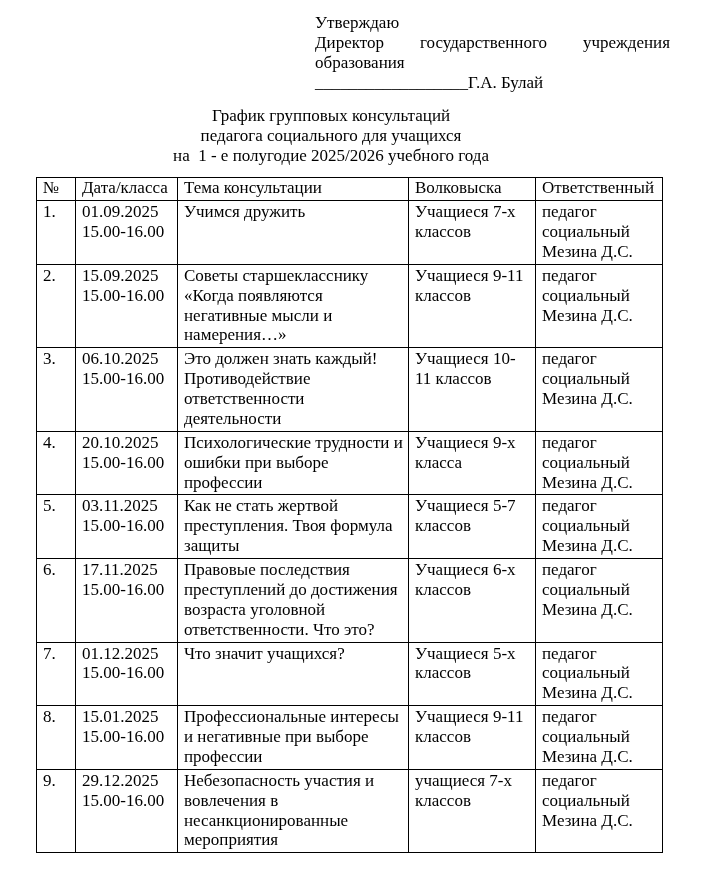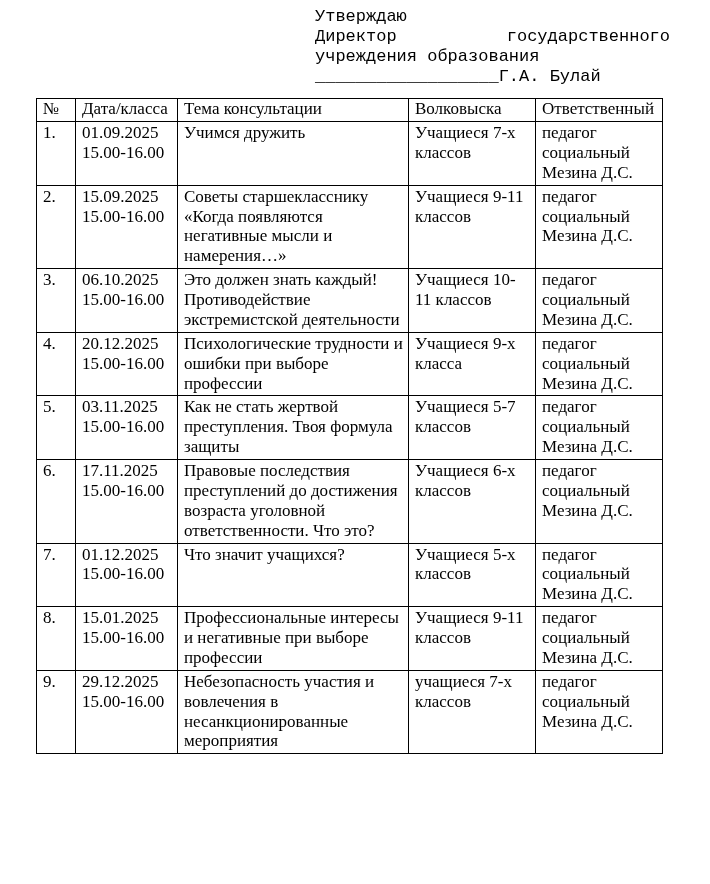--- a/index.html
+++ b/index.html
@@ -9,23 +9,22 @@
     width: 710px;
     height: 884px;
     background: #ffffff;
     color: #000000;
     font-family: "Liberation Serif", "DejaVu Serif", serif;
     font-size: 17px;
     line-height: 1.18;
     overflow: hidden;
   }
   .approval-block {
-    margin: 7px 0 0 315px;
+    margin: 13px 0 0 315px;
     width: 355px;
-    font-family: Liberation Mono, monospace;
   }
   .approval-justify { text-align: justify; }
   .title-block {
     margin: 13px 0 0 36px;
     width: 590px;
     text-align: center;
   }
   .title-line { white-space: pre-wrap; }
   table.schedule {
     margin: 11px 0 0 36px;
@@ -55,20 +54,25 @@
 <body>
 
 <div class="page">
 
   <div class="approval-block">
     <div>Утверждаю</div>
     <div class="approval-justify">Директор государственного учреждения образования</div>
     <div>__________________Г.А. Булай</div>
   </div>
 
+  <div class="title-block">
+    <div class="title-line">График групповых консультаций</div>
+    <div class="title-line">педагога социального для учащихся</div>
+    <div class="title-line">на  1 - е полугодие 2025/2026 учебного года</div>
+  </div>
 
   <table class="schedule">
     <colgroup>
       <col class="col-num">
         <col class="col-date">
         <col class="col-topic">
         <col class="col-cont">
         <col class="col-resp">
     </colgroup>
     <thead>
@@ -100,28 +104,28 @@
         <td>Советы старшекласснику «Когда появляются негативные мысли и намерения…»</td>
         <td>Учащиеся 9-11 классов</td>
         <td>педагог социальный Мезина Д.С.</td>
       </tr>
       <tr>
         <td class="c-num">3.</td>
         <td>
           <div>06.10.2025</div>
           <div>15.00-16.00</div>
         </td>
-        <td>Это должен знать каждый! Противодействие экстремистской деятельности</td>
+        <td>Это должен знать каждый! Противодействие ответственности деятельности</td>
         <td>Учащиеся 10-11 классов</td>
         <td>педагог социальный Мезина Д.С.</td>
       </tr>
       <tr>
         <td class="c-num">4.</td>
         <td>
-          <div>20.12.2025</div>
+          <div>20.10.2025</div>
           <div>15.00-16.00</div>
         </td>
         <td>Психологические трудности и ошибки при выборе профессии</td>
         <td>Учащиеся 9-х класса</td>
         <td>педагог социальный Мезина Д.С.</td>
       </tr>
       <tr>
         <td class="c-num">5.</td>
         <td>
           <div>03.11.2025</div>

